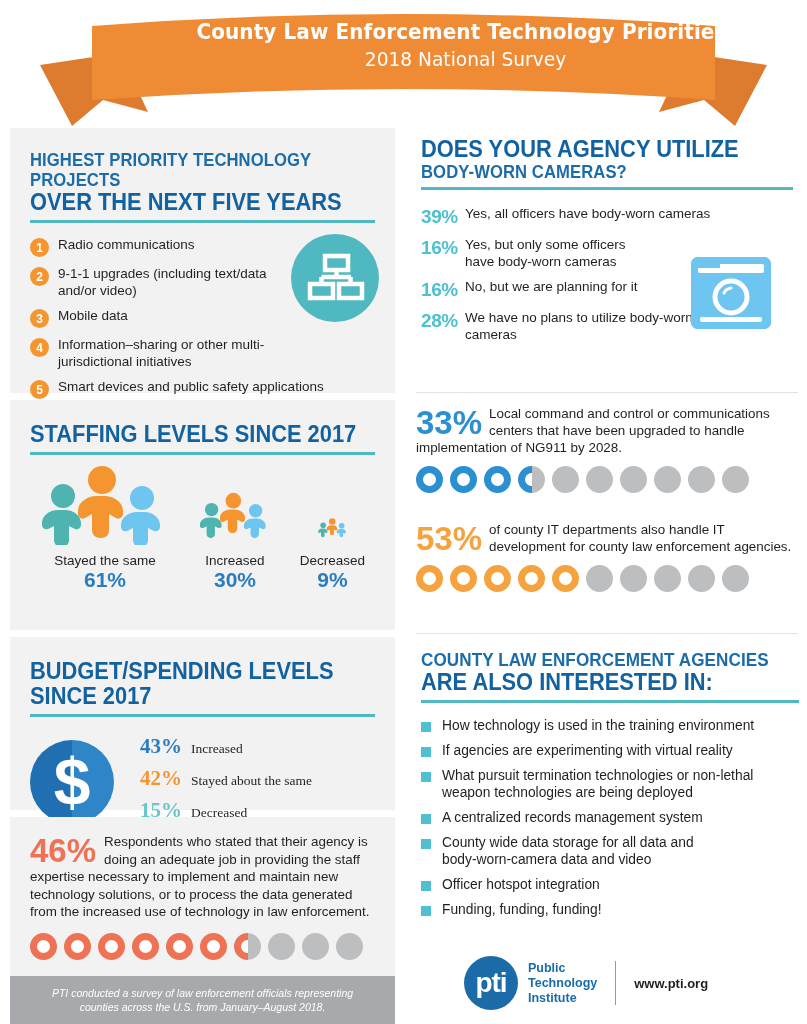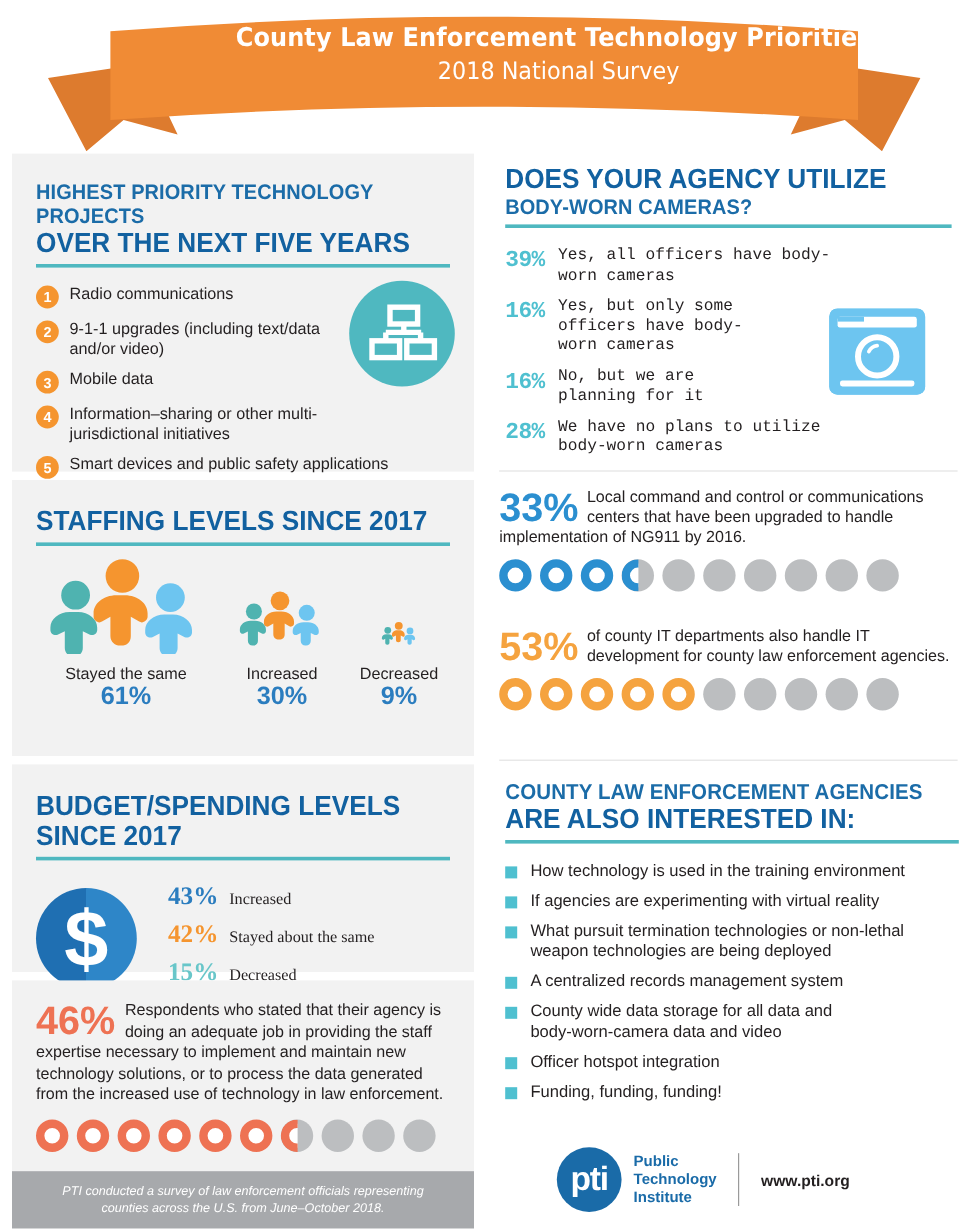--- a/index.html
+++ b/index.html
@@ -293,21 +293,21 @@
             <span class="lefthalf">
               <i></i>
             </span>
           </div>
         <div class="dot grey"></div>
         <div class="dot grey"></div>
         <div class="dot grey"></div>
       </div>
 
       <div class="footbar">
-        <div class="foottxt">PTI conducted a survey of law enforcement officials representing counties across the U.S. from June–October 2018.</div>
+        <div class="foottxt">PTI conducted a survey of law enforcement officials representing counties across the U.S. from January–August 2018.</div>
       </div>
     </div>
   </div>
 
   <div class="col-right">
 
     <div style="position:absolute;left:17px;top:137px;width:372px;">
       <div class="h-big">DOES YOUR AGENCY UTILIZE</div>
       <div class="h-small">BODY-WORN CAMERAS?</div>
       <div class="rule"></div>
@@ -316,21 +316,21 @@
         <svg width="80" height="72" viewBox="0 0 80 72">
           <rect x="0" y="0" width="80" height="72" rx="7" fill="#6DC5F0"></rect>
           <rect x="7" y="7" width="66" height="9" rx="2" fill="#fff"></rect>
           <rect x="7" y="7" width="22" height="4" fill="#6DC5F0"></rect>
           <circle cx="40" cy="40" r="16" fill="none" stroke="#fff" stroke-width="5"></circle>
           <path d="M33,36 a9,9 0 0 1 7,-5" stroke="#fff" stroke-width="3" fill="none" stroke-linecap="round"></path>
           <rect x="9" y="60" width="62" height="5" rx="2" fill="#fff"></rect>
         </svg>
       </div>
 
-      <div style="margin-top:16px;width:290px;font-family:Liberation Mono, monospace;">
+      <div style="margin-top:16px;width:290px;">
         <div class="pctline">
           <div class="p">39%</div>
           <div class="t" style="max-width:275px;">Yes, all officers have body-worn cameras</div>
         </div>
         <div class="pctline">
           <div class="p">16%</div>
           <div class="t" style="max-width:182px;">Yes, but only some officers have body-worn cameras</div>
         </div>
         <div class="pctline">
           <div class="p">16%</div>
@@ -341,21 +341,21 @@
           <div class="t" style="max-width:300px;">We have no plans to utilize body-worn cameras</div>
         </div>
       </div>
     </div>
 
     <div class="sep" style="position:absolute;left:12px;top:392px;width:382px;"></div>
 
     <div style="position:absolute;left:12px;top:405px;width:382px;">
       <div>
         <span class="big-pct" style="color:#2B8FD0;font-size:33px;float:left;margin-right:7px;margin-top:1px;">33%</span>
-        <span style="font-size:13.4px;color:#231F20;line-height:17px;display:block;">Local command and control or communications centers that have been upgraded to handle implementation of NG911 by 2016.</span>
+        <span style="font-size:13.4px;color:#231F20;line-height:17px;display:block;">Local command and control or communications centers that have been upgraded to handle implementation of NG911 by 2028.</span>
       </div>
       <div class="dotrow" style="margin-top:10px;clear:both;">
         <div class="dot ring" style="color:#2B8FD0;"></div>
         <div class="dot ring" style="color:#2B8FD0;"></div>
         <div class="dot ring" style="color:#2B8FD0;"></div>
         <div class="dot half" style="color:#2B8FD0;">
             <span class="lefthalf">
               <i></i>
             </span>
           </div>

